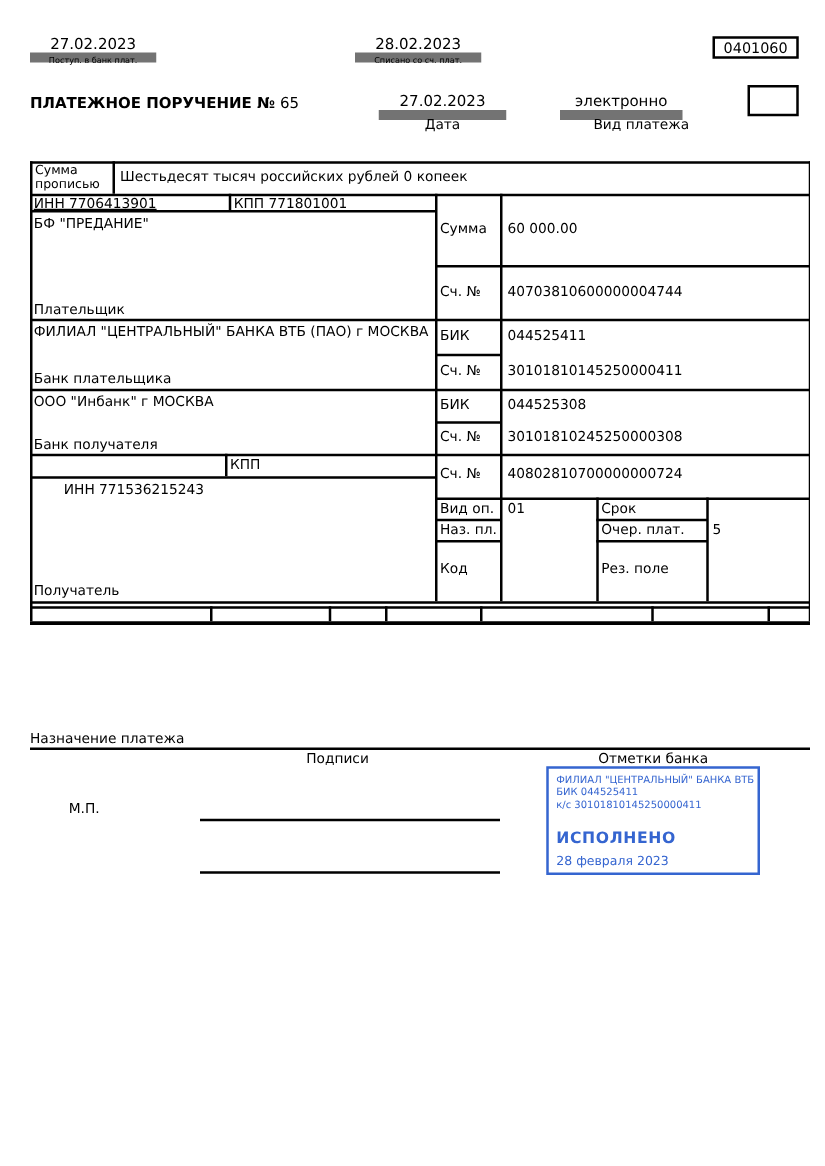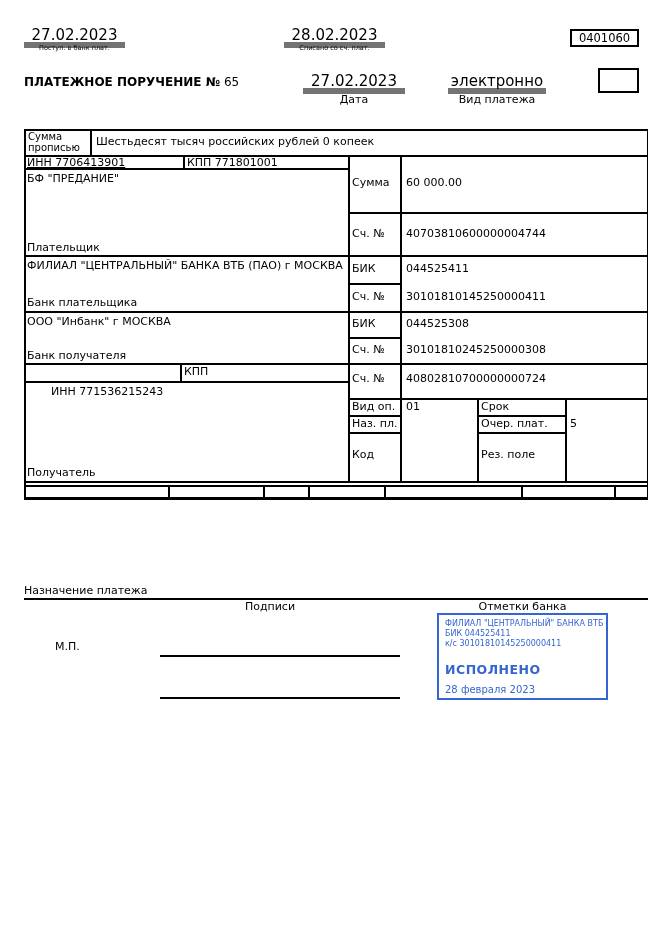--- a/index.html
+++ b/index.html
@@ -5,21 +5,21 @@
   html,body{margin:0;padding:0;background:#fff;}
   #page{position:relative;width:660px;height:933px;background:#ffffff;
         font-family:"DejaVu Sans","Liberation Sans",sans-serif;color:#000;overflow:hidden;}
   .t{position:absolute;white-space:nowrap;font-size:11px;line-height:13px;}
   .sm{font-size:10px;}
   .tiny{font-size:6.5px;line-height:7px;}
   .b{font-weight:bold;}
   .ctr{text-align:center;}
   .hl{position:absolute;background:#000;height:1.5px;}
   .vl{position:absolute;background:#000;width:1.5px;}
-  .ubox{position:absolute;border-bottom:6px solid #737373;text-align:center;font-size:15px;line-height:14px;}
+  .ubox{position:absolute;border-bottom:8px solid #737373;text-align:center;font-size:12px;line-height:14px;}
   .box{position:absolute;border:2px solid #000;box-sizing:border-box;text-align:center;}
   .stamp{position:absolute;left:437px;top:613px;width:171px;height:87px;box-sizing:border-box;
          border:2px solid #3565d0;color:#3565d0;padding:4px 6px;}
   .stamp .sline{font-size:8px;line-height:10px;white-space:nowrap;}
   .stamp .status{font-size:12.5px;font-weight:bold;margin-top:13px;letter-spacing:.5px;}
   .stamp .sdate{font-size:10px;margin-top:7px;}
   .sig{position:absolute;background:#000;height:1.5px;width:240px;left:160px;}
 </style>
 </head>
 <body>
@@ -32,21 +32,21 @@
   <div class="t tiny ctr" style="left:284px;top:45px;width:101px;">Списано со сч. плат.</div>
   <div class="box" style="left:570px;top:29px;width:69px;height:18px;font-size:11.5px;line-height:14px;">0401060</div>
 
   <div class="t" style="left:24px;top:76px;font-size:12px;">
     <span class="b">ПЛАТЕЖНОЕ ПОРУЧЕНИЕ №</span>
     <span>65</span>
   </div>
   <div class="ubox" style="left:303px;top:74px;width:102px;">27.02.2023</div>
   <div class="t ctr" style="left:303px;top:93px;width:102px;">Дата</div>
   <div class="ubox" style="left:448px;top:74px;width:98px;">электронно</div>
-  <div class="t ctr" style="left:448px;top:93px;width:98px;">Вид платежа</div>
+  <div class="t ctr" style="left:464px;top:93px;width:98px;">Вид платежа</div>
   <div class="box" style="left:598px;top:68px;width:41px;height:25px;"></div>
 
   <div class="hl" style="left:24px;top:129px;width:624px;"></div>
   <div class="hl" style="left:24px;top:155px;width:624px;"></div>
   <div class="hl" style="left:24px;top:168px;width:324px;"></div>
   <div class="hl" style="left:348px;top:212px;width:300px;"></div>
   <div class="hl" style="left:24px;top:255px;width:624px;"></div>
   <div class="hl" style="left:348px;top:283px;width:53px;"></div>
   <div class="hl" style="left:24px;top:311px;width:624px;"></div>
   <div class="hl" style="left:348px;top:337px;width:53px;"></div>

